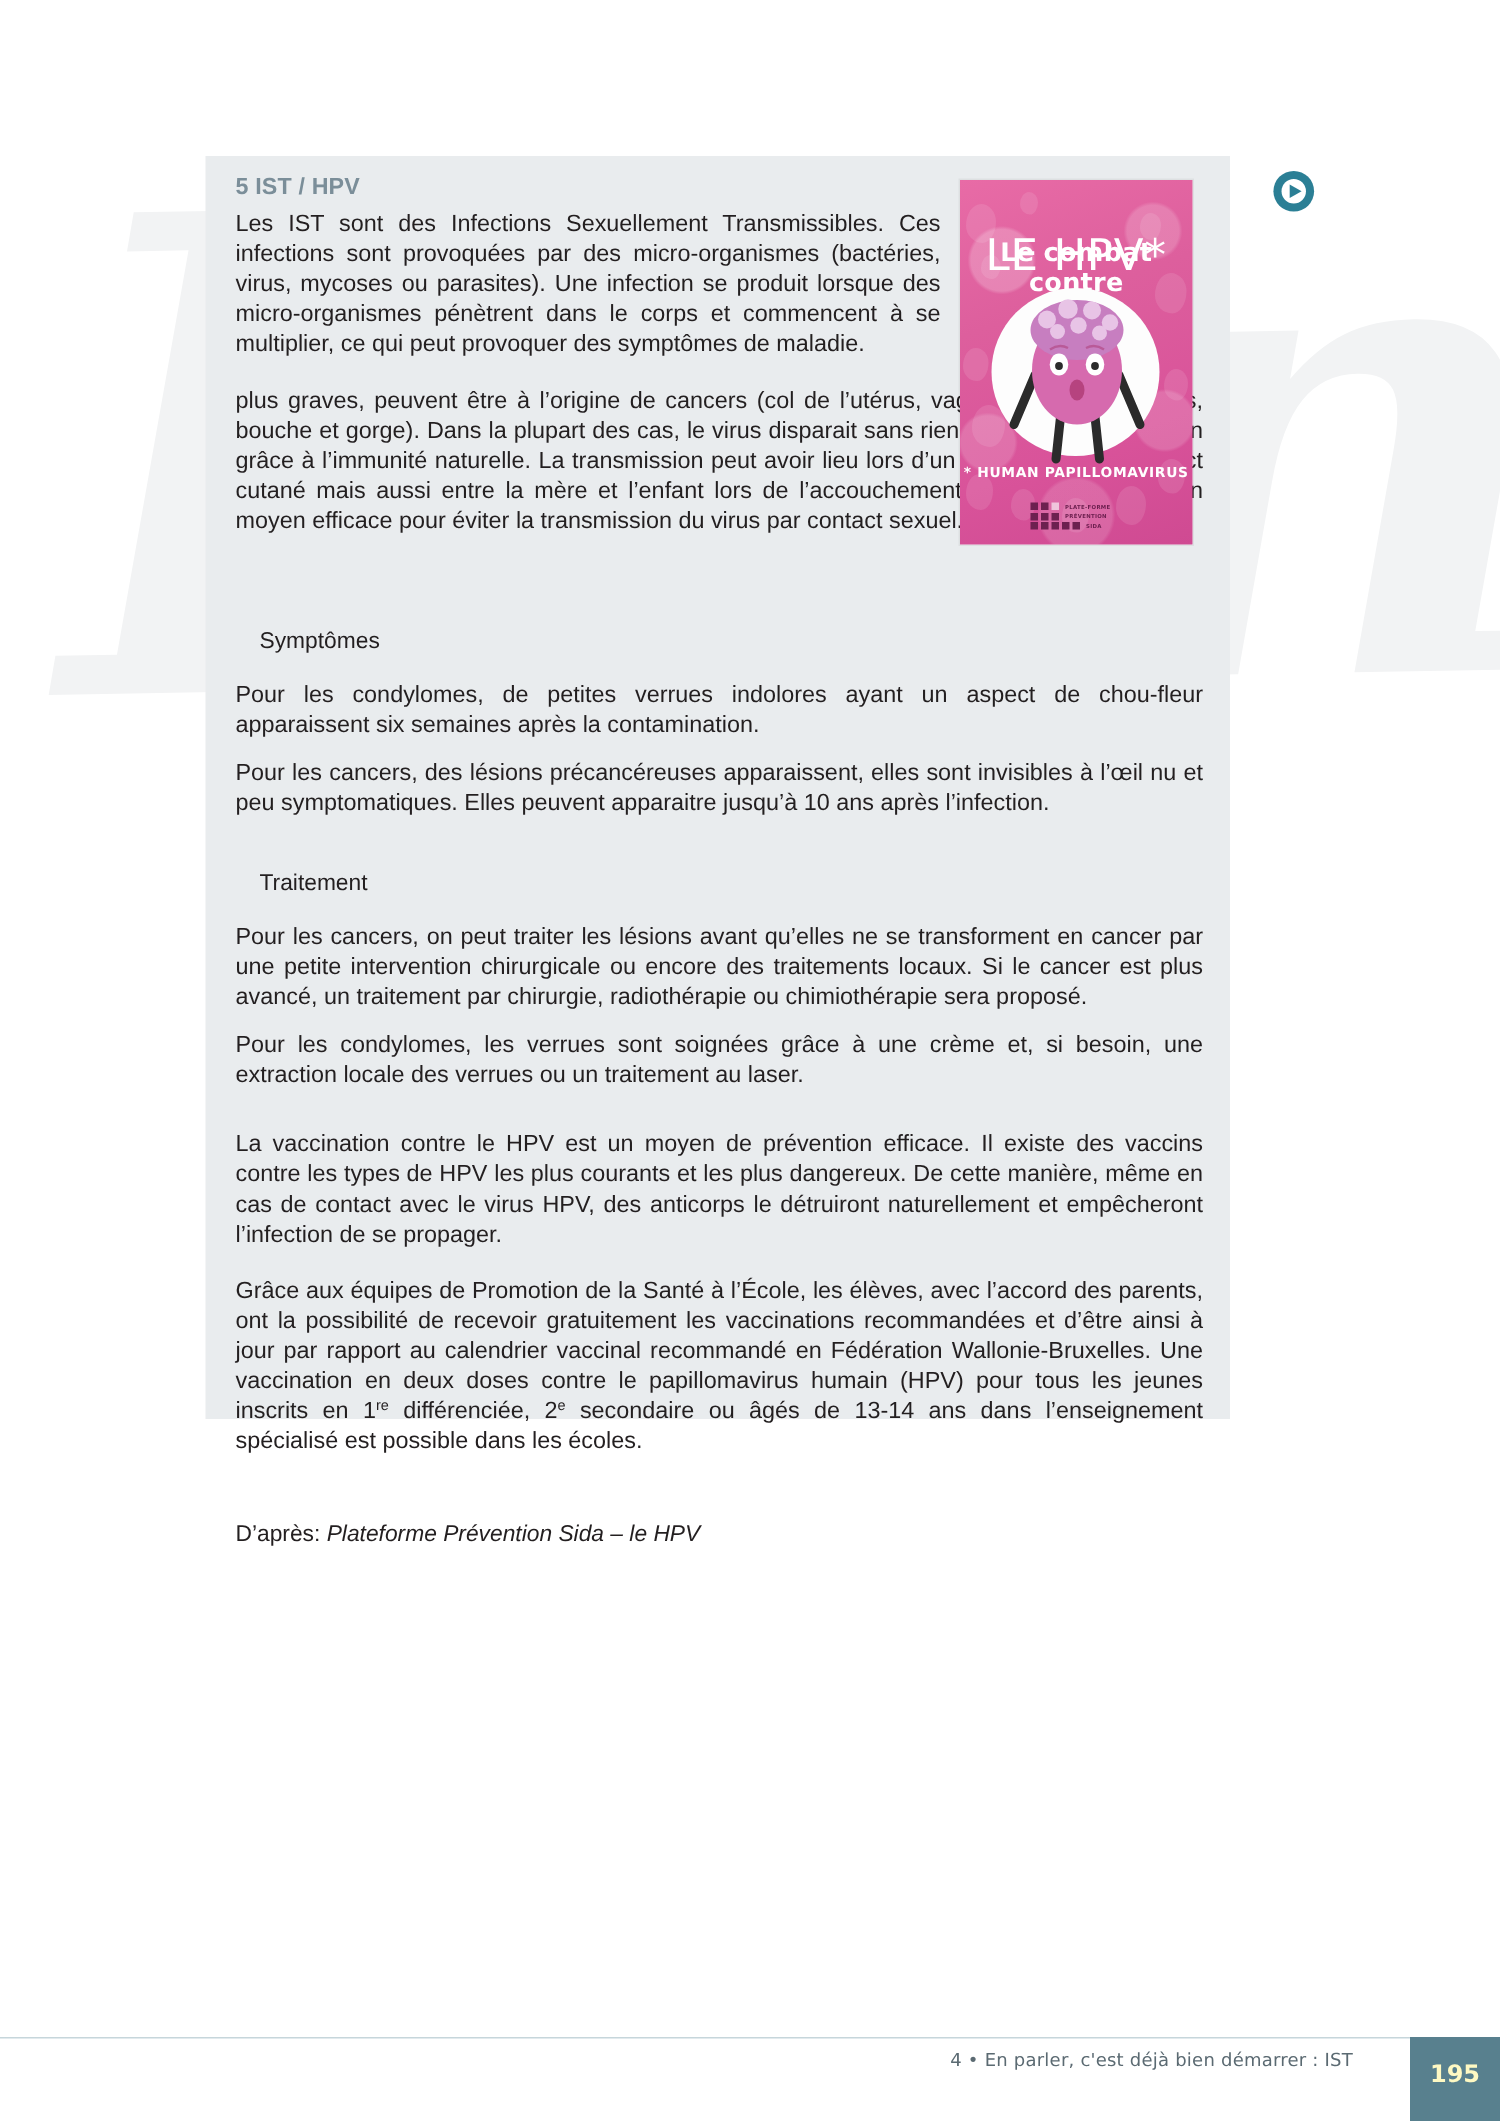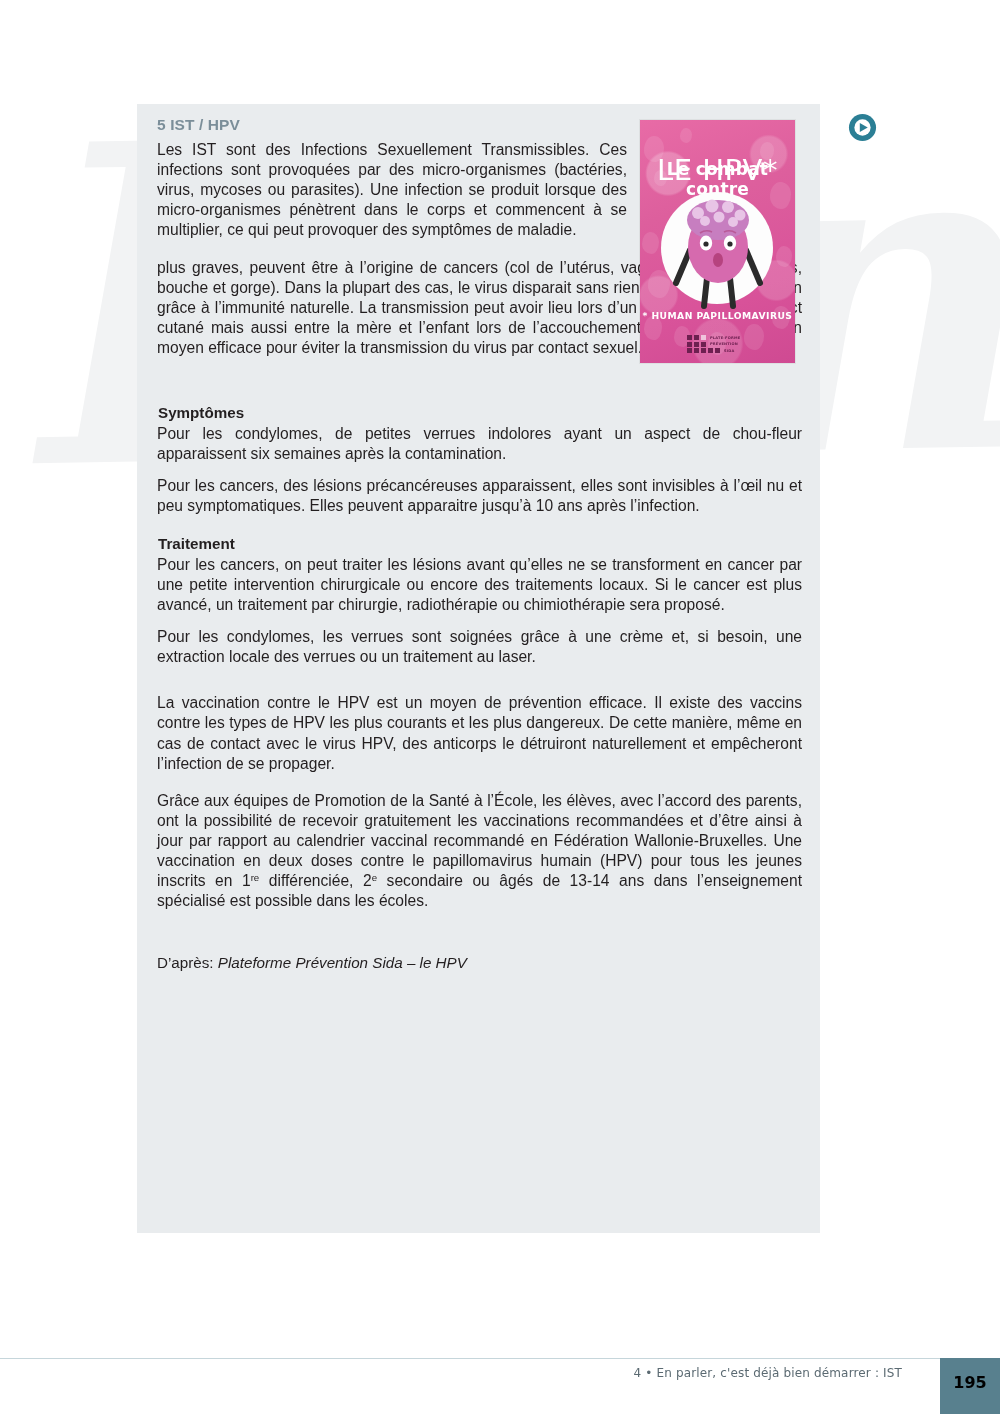--- a/index.html
+++ b/index.html
@@ -40,21 +40,21 @@
     transform: rotate(-1deg);
     user-select: none;
   }
 
   
   #content-panel {
     position: absolute;
     left: 137px;
     top: 104px;
     width: 683px;
-    height: 1129px;
+    height: 842px;
     background: #e9ecee;
     z-index: 1;
   }
 
   #content-inner {
     position: absolute;
     left: 20px;
     top: 12px;
     width: 645px;
   }
@@ -77,23 +77,23 @@
   .para + .para { margin-top: 12px; }
 
   .gap { height: 17px; }
   .gap-sm { height: 9px; }
   .gap-lg { height: 27px; }
 
   
   #intro-block { width: 470px; }
 
   h3.subhead {
-    margin: 1px;
+    margin: 16px;
     font-size: 15.2px;
-    font-weight: 700;
+    font-weight: 400;
     color: #231f20;
     line-height: 1.29;
   }
 
   .source {
     font-size: 15.2px;
     line-height: 1.3;
   }
   .source em {
     font-style: italic;
@@ -246,21 +246,21 @@
     width: 60px;
     height: 56px;
     background: #58808e;
     z-index: 3;
   }
   #page-number {
     position: absolute;
     left: 0; right: 0;
     top: 15px;
     text-align: center;
-    color: #000000;
+    color: #fef9c3;
     font-size: 16px;
     font-weight: 700;
     font-family: "DejaVu Sans", sans-serif;
   }
 </style>
 </head>
 <body>
 
 <div id="watermark-layer">
   <div id="watermark-text">L'enseignant</div>

